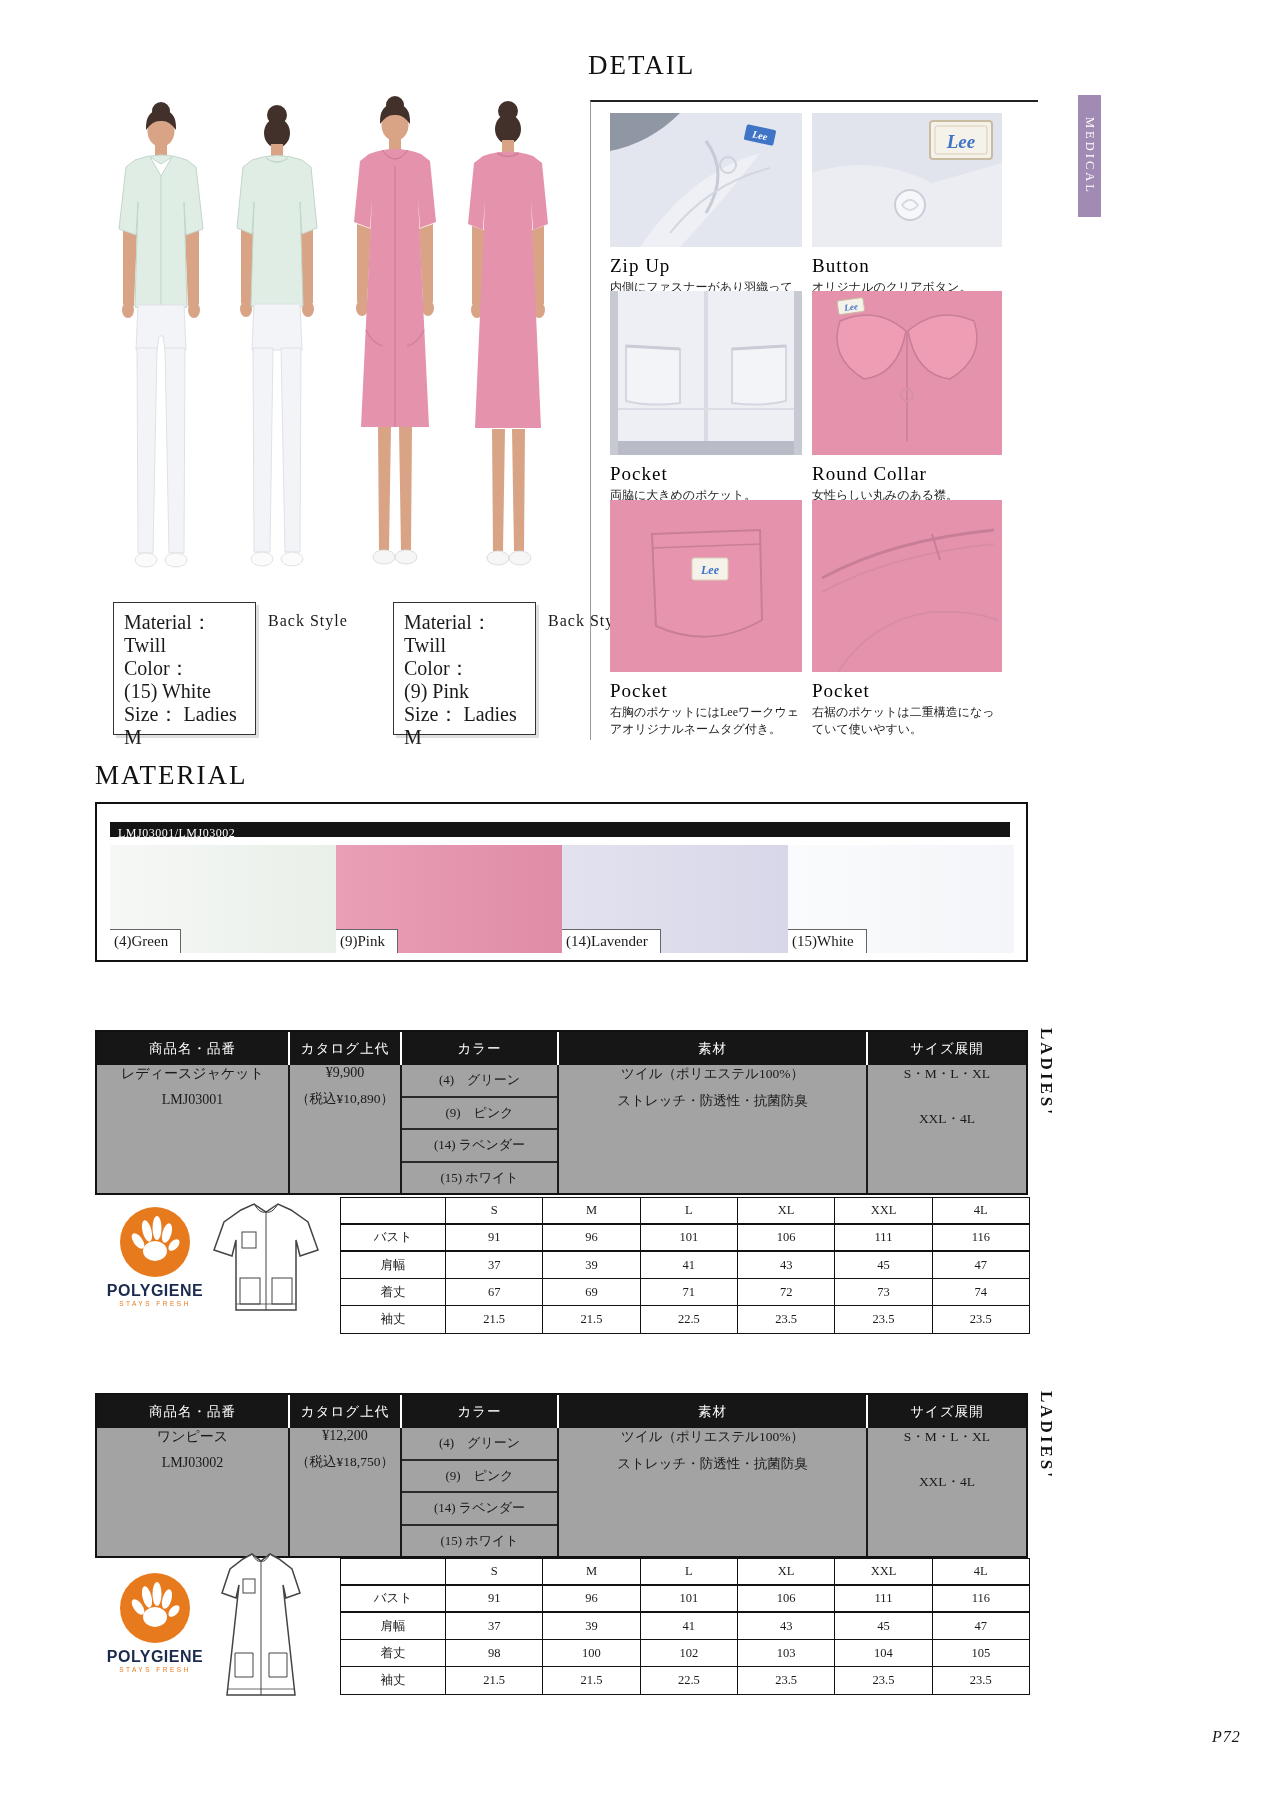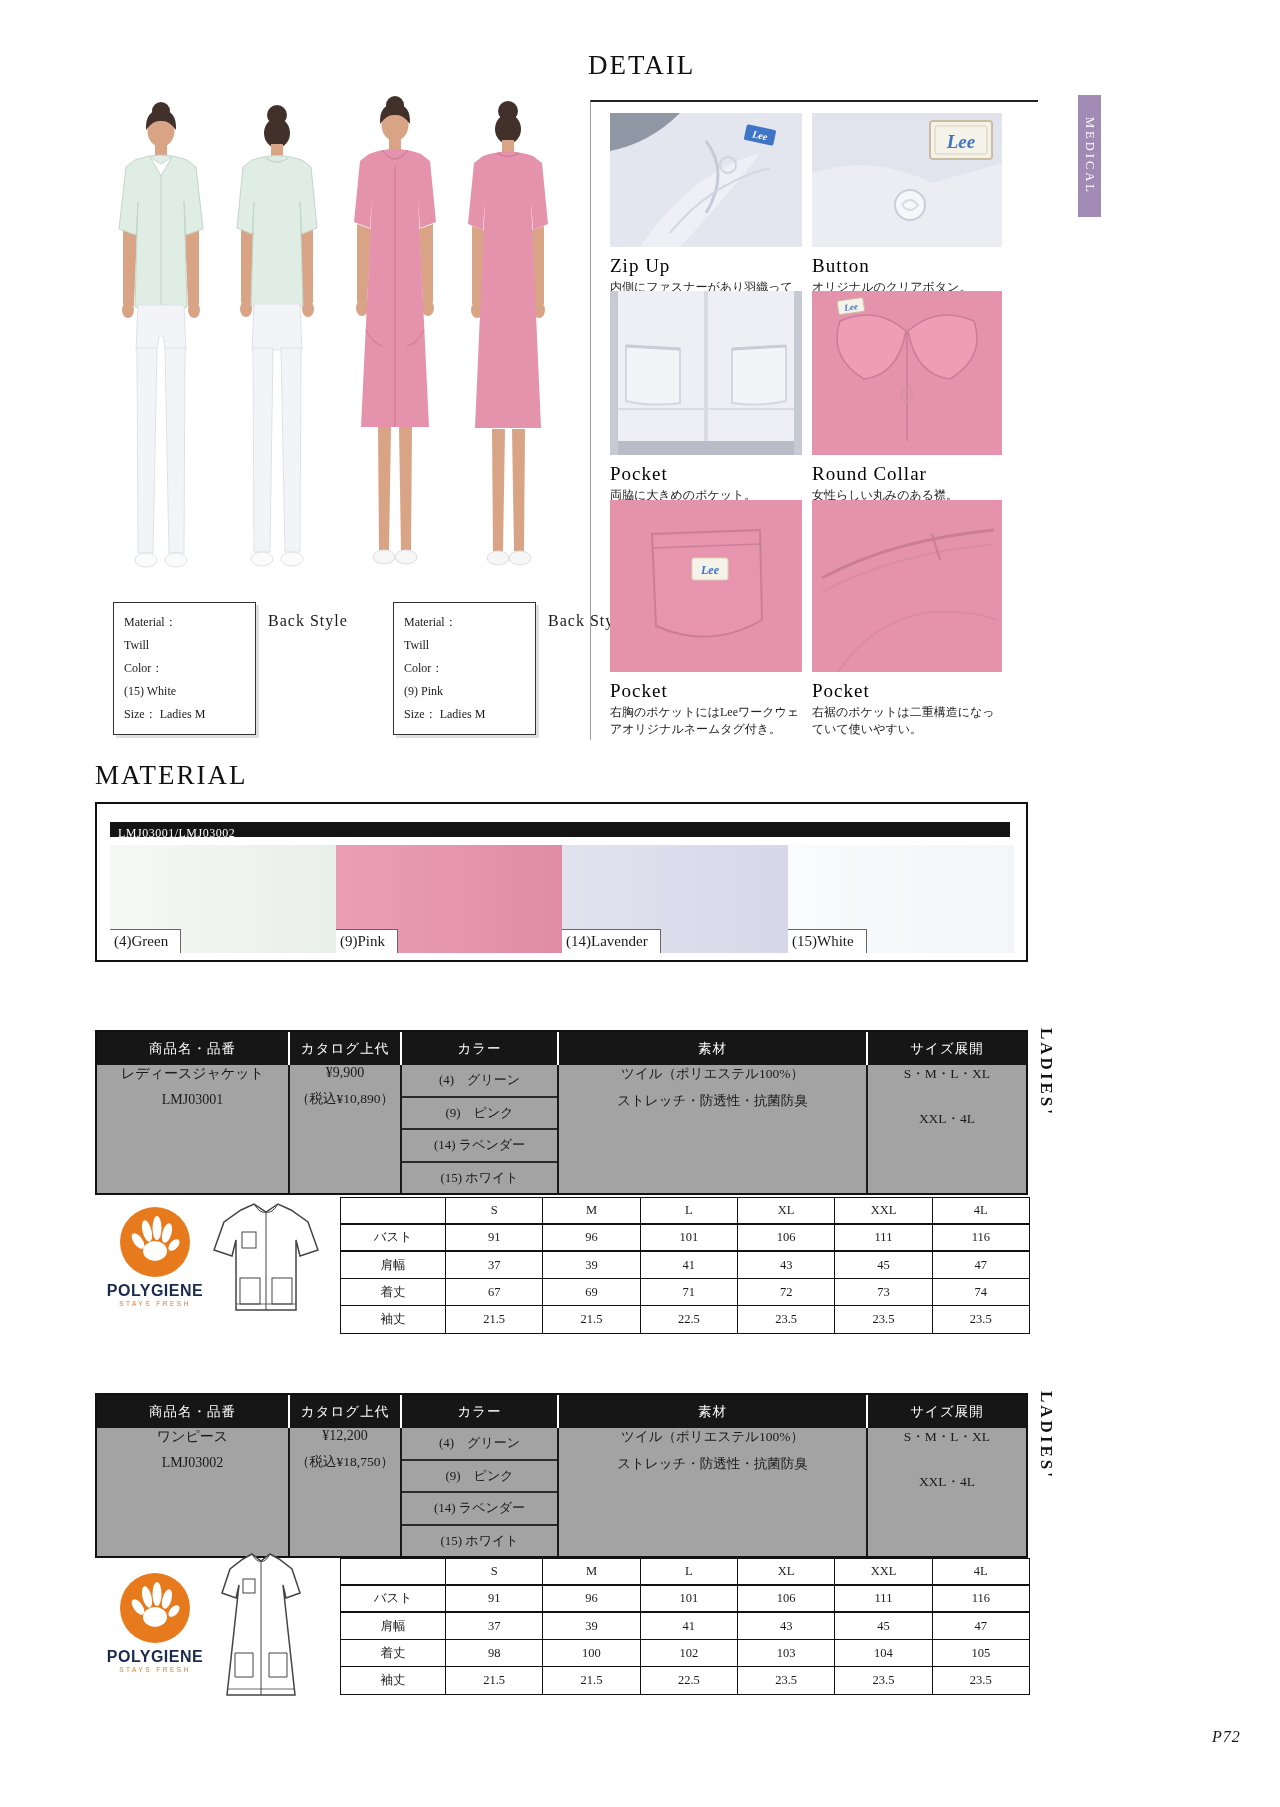--- a/index.html
+++ b/index.html
@@ -21,21 +21,21 @@
   .detail-frame { position:absolute; left:590px; top:100px; width:448px; height:640px;
     border-top:2px solid #222; border-left:1px solid #9a9a9a; }
   .detail-cell { position:absolute; width:192px; }
   .dp { width:100%; display:block; }
   .dcap-t { margin-top:8px; font-size:19px; letter-spacing:1px; color:#000000; }
   .dcap-d { margin-top:2px; font-size:12px; line-height:1.45; color:#222; }
 
   
   .info-box { position:absolute; width:143px; height:133px; border:1px solid #333;
     background:#fff; box-shadow:3px 3px 0 rgba(0,0,0,0.12); padding:8px 10px;
-    font-size:12px; line-height:23px; }
+    font-size:20px; line-height:23px; }
   .back-style { position:absolute; font-size:16px; letter-spacing:1px; }
 
   
   .mat-box { position:absolute; left:95px; top:802px; width:933px; height:160px; border:2px solid #111; background:#fff; }
   .mat-bar { position:absolute; left:13px; right:16px; top:18px; height:15px; background:#141414;
     color:#fff; font-size:12px; letter-spacing:0.5px; line-height:23px; padding-left:8px; }
   .mat-swatches { position:absolute; left:13px; right:12px; top:41px; height:108px; display:flex; }
   .swatch { flex:1; position:relative; }
   .swatch-label { position:absolute; left:0; bottom:0; background:#fff; border:1px solid #666;
     border-left:none; border-bottom:none; font-size:15px; padding:3px 12px 3px 4px; white-space:nowrap;margin-top:47px; }

